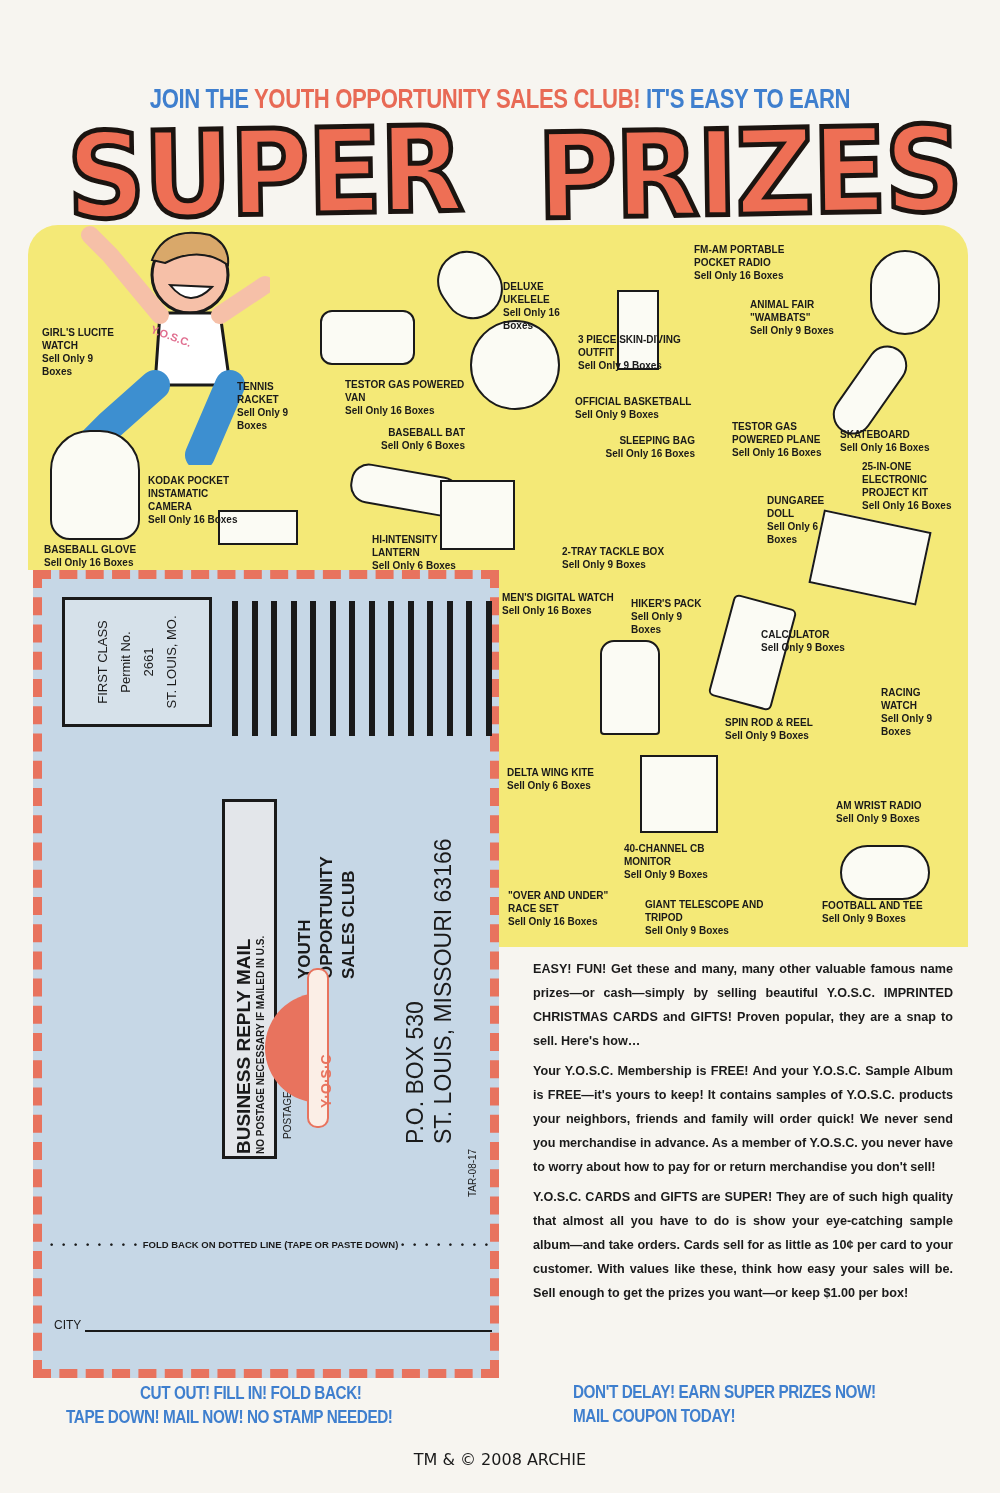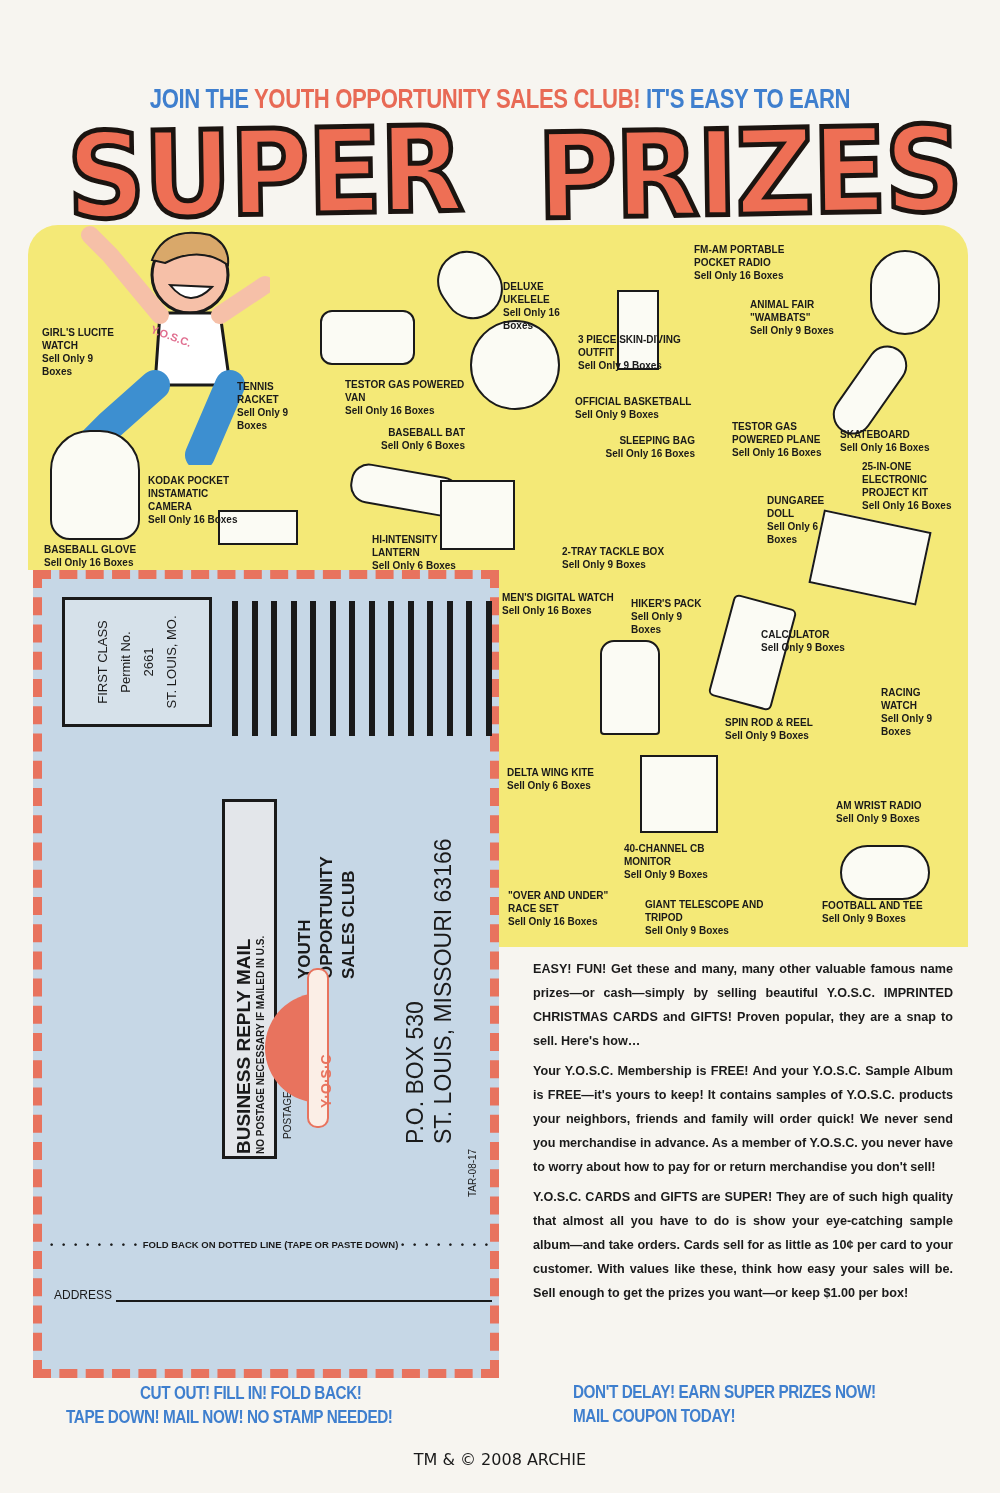--- a/index.html
+++ b/index.html
@@ -251,22 +251,22 @@
   <div class="rot90" style="left:360px;top:565px;font-size:23px">P.O. BOX 530</div>
   <div class="rot90" style="left:388px;top:565px;font-size:23px">ST. LOUIS, MISSOURI 63166</div>
   <div class="rot90" style="left:425px;top:618px;font-size:10px">TAR-08-17</div>
 
   <div class="fold">
     <span class="dots">• • • • • • • •</span>
     <span>FOLD BACK ON DOTTED LINE (TAPE OR PASTE DOWN)</span>
     <span class="dots">• • • • • • • •</span>
   </div>
 
-  <div class="field" style="top:703px">
-    <span>ADDRESS</span>
+  <div class="field" style="top:733px">
+    <span>CITY</span>
       <span class="line"></span>
   </div>
 </div>
 
 <div class="logo">
   <div class="half"></div>
   <div class="bar"></div>
 </div>
 <div class="abs" style="left:318px;top:1108px;font-size:14px;font-weight:900;color:#e8735e;transform:rotate(-90deg);transform-origin:left top;white-space:nowrap">Y·O·S·C</div>
 

